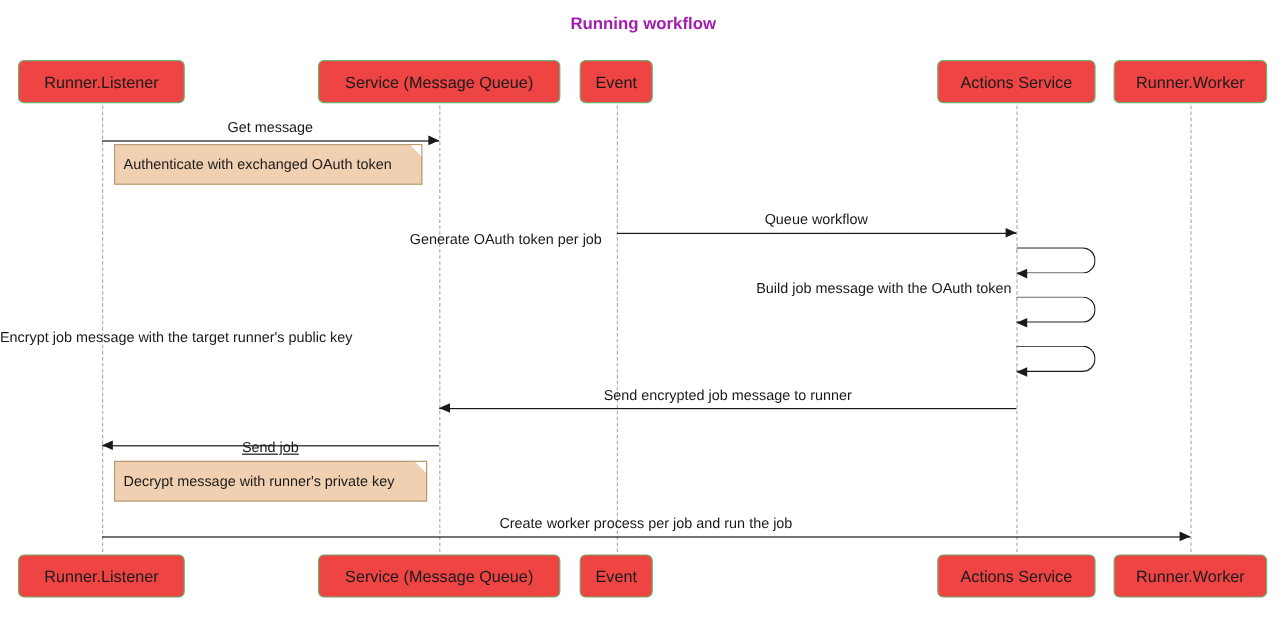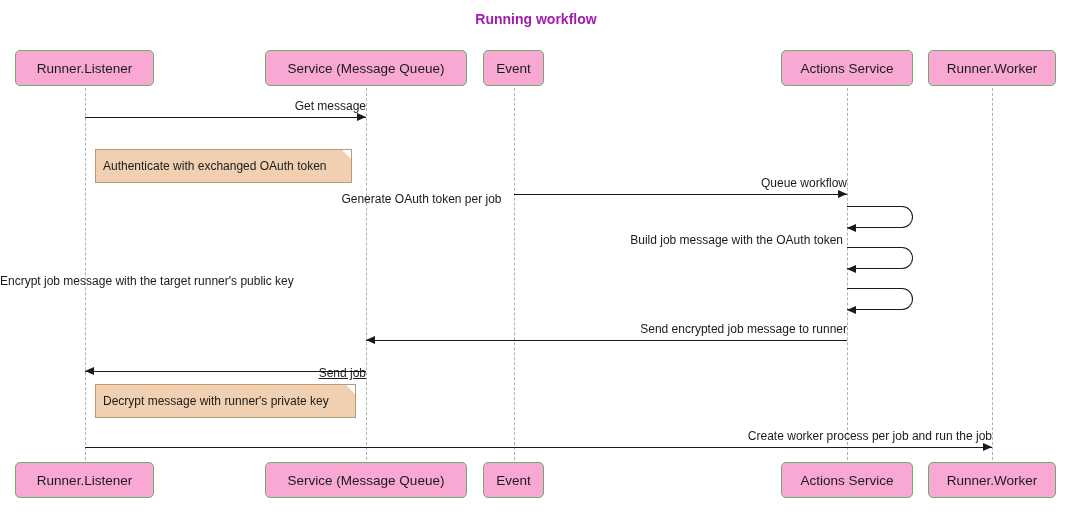--- a/index.html
+++ b/index.html
@@ -30,21 +30,21 @@
   .lifeline {
     position: absolute;
     top: 88px;
     width: 0;
     border-left: 1px dashed #b0b0b0;
     height: 372px;
   }
   .actor {
     position: absolute;
     height: 36px;
-    background: #f9a8d4;
+    background: #ef4444;
     border: 1px solid #6fae6a;
     border-radius: 5px;
     display: flex;
     align-items: center;
     justify-content: center;
     font-size: 13.5px;
     color: #1a1a1a;
     box-sizing: border-box;
     white-space: nowrap;
   }
@@ -64,21 +64,21 @@
     border-left: 9px solid #1a1a1a;
   }
   .arrow-l {
     border-right: 9px solid #1a1a1a;
   }
   .msg-label {
     position: absolute;
     font-size: 12px;
     color: #1a1a1a;
     white-space: nowrap;
-    text-align: right;
+    text-align: center;
   }
   .note {
     position: absolute;
     background: #f0d0b0;
     border: 1px solid #b99a75;
     font-size: 12px;
     color: #1a1a1a;
     display: flex;
     align-items: center;
     padding-left: 7px;
@@ -141,21 +141,21 @@
     <div class="msg-label" style="top: 274px; left: 0px; width: 843px; text-align: left;">Encrypt job message with the target runner's public key</div>
     <div class="msg-line" style="left: 366px; top: 340px; width: 481px;"></div>
     <div class="arrow-l" style="left: 366px; top: 336px;"></div>
     <div class="msg-label" style="left: 366px; width: 481px; top: 322px;">Send encrypted job message to runner</div>
     <div class="msg-line" style="left: 84.5px; top: 371px; width: 281.5px;"></div>
     <div class="arrow-l" style="left: 84.5px; top: 367px;"></div>
     <div class="msg-label" style="left: 84.5px; width: 281.5px; top: 366px; text-decoration: underline;">Send job</div>
     <div class="msg-line" style="left: 84.5px; top: 447px; width: 907.5px;"></div>
     <div class="arrow-r" style="left: 983px; top: 443px;"></div>
     <div class="msg-label" style="left: 84.5px; width: 907.5px; top: 429px;">Create worker process per job and run the job</div>
-    <div class="note" style="left: 95px; top: 149px; width: 257px; height: 34px;">
+    <div class="note" style="left: 95px; top: 120px; width: 257px; height: 34px;">
       <span>Authenticate with exchanged OAuth token</span>
       <div class="note-fold"></div>
     </div>
     <div class="note" style="left: 95px; top: 384px; width: 261px; height: 34px;">
       <span>Decrypt message with runner's private key</span>
       <div class="note-fold"></div>
     </div>
   </div>
 
 </body></html>

